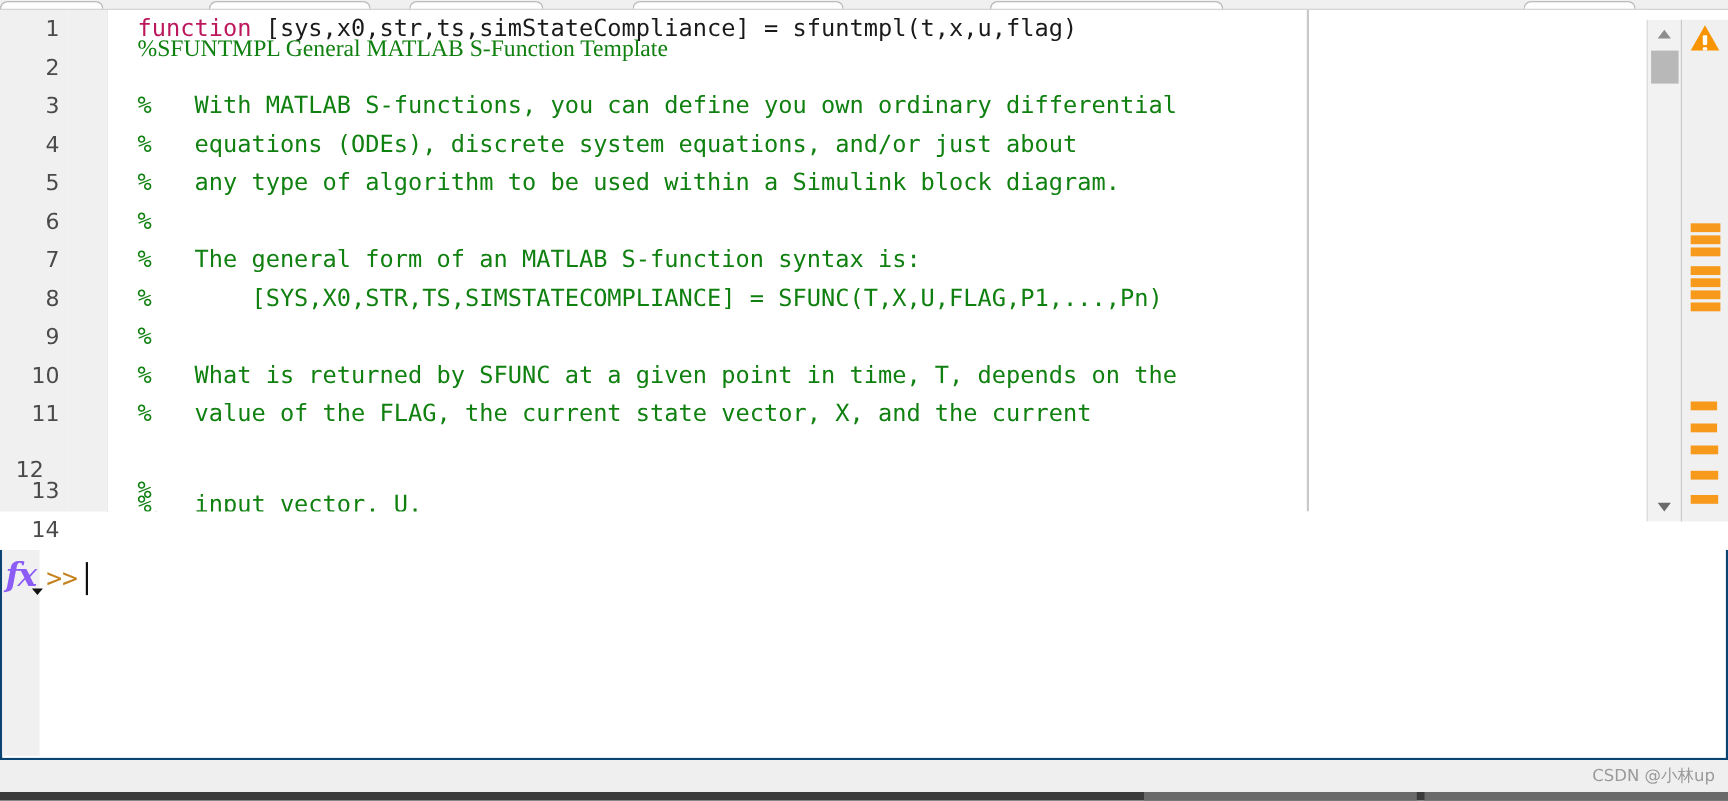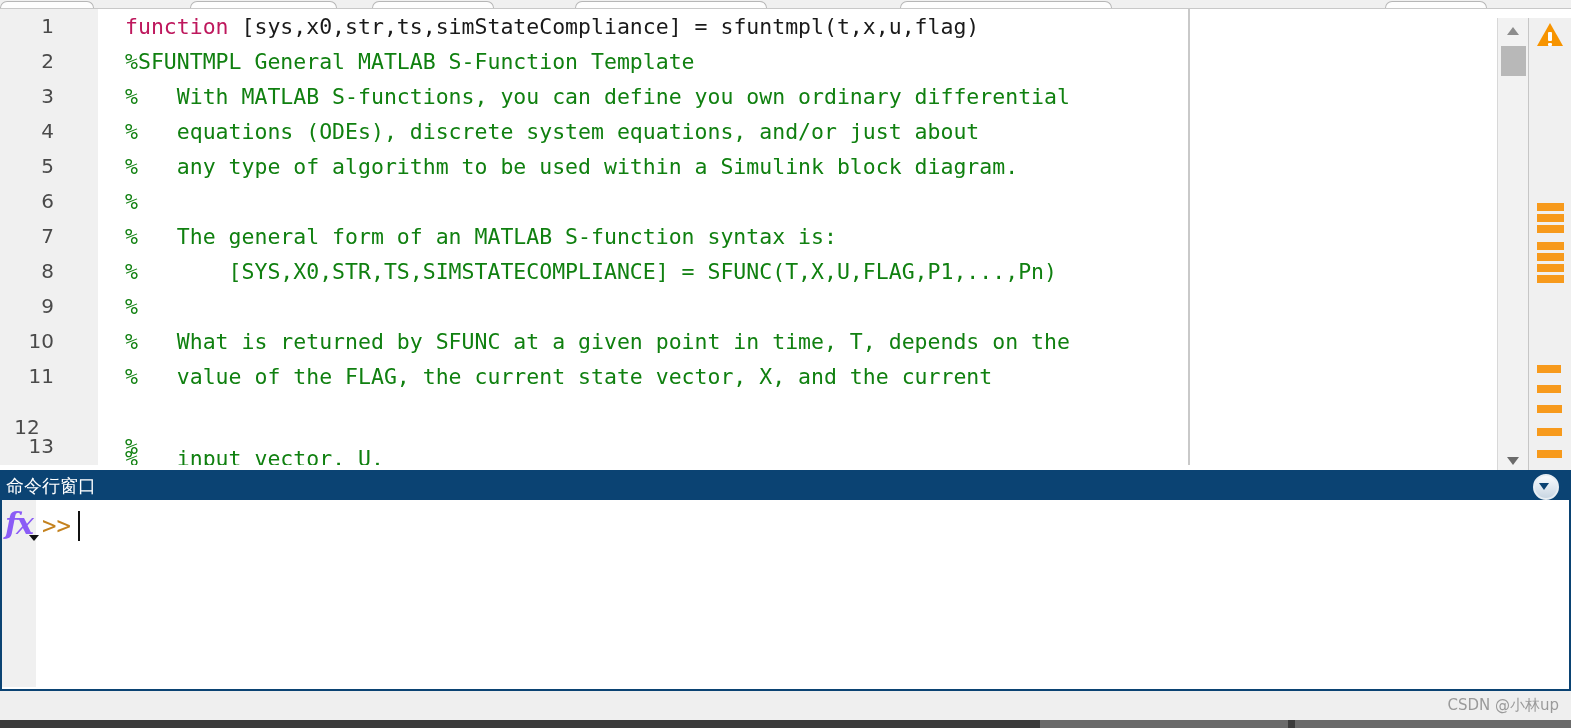--- a/index.html
+++ b/index.html
@@ -174,21 +174,21 @@
       </div>
     <div class="foldcol">
       <div class="foldline"></div>
       <div class="foldbox" style="top:6px;"></div>
       <div class="foldbox" style="top:41px;"></div>
     </div>
 
     <div class="codearea" id="codearea">
       <div class="limitline"></div>
     <div class="cline" style="top: 0px;"><span class="kw">function </span><span class="pl">[sys,x0,str,ts,simStateCompliance] = sfuntmpl(t,x,u,flag)</span></div>
-        <div class="cline" style="top: 35px;"><span class="cm">%SFUNTMPL General MATLAB S-Function Template</span></div>
+        <div class="cline" style="top: 18px; font-family: Liberation Serif, serif;"><span class="cm">%SFUNTMPL General MATLAB S-Function Template</span></div>
         <div class="cline" style="top: 70px;"><span class="cm">%   With MATLAB S-functions, you can define you own ordinary differential</span></div>
         <div class="cline" style="top: 105px;"><span class="cm">%   equations (ODEs), discrete system equations, and/or just about</span></div>
         <div class="cline" style="top: 140px;"><span class="cm">%   any type of algorithm to be used within a Simulink block diagram.</span></div>
         <div class="cline" style="top: 175px;"><span class="cm">%</span></div>
         <div class="cline" style="top: 210px; text-align: center;"><span class="cm">%   The general form of an MATLAB S-function syntax is:</span></div>
         <div class="cline" style="top: 245px;"><span class="cm">%       [SYS,X0,STR,TS,SIMSTATECOMPLIANCE] = SFUNC(T,X,U,FLAG,P1,...,Pn)</span></div>
         <div class="cline" style="top: 280px;"><span class="cm">%</span></div>
         <div class="cline" style="top: 315px;"><span class="cm">%   What is returned by SFUNC at a given point in time, T, depends on the</span></div>
         <div class="cline" style="top: 350px;"><span class="cm">%   value of the FLAG, the current state vector, X, and the current</span></div>
         <div class="cline" style="top: 385px; margin-top: 47px;"><span class="cm">%   input vector, U.</span></div>
@@ -219,24 +219,20 @@
         <div class="mk" style="top: 257px; width: 27px; background: rgb(247, 154, 28);"></div>
         <div class="mk" style="top: 347px; width: 24px; background: rgb(247, 154, 28);"></div>
         <div class="mk" style="top: 367px; width: 24px; background: rgb(247, 154, 28);"></div>
         <div class="mk" style="top: 387px; width: 25px; background: rgb(247, 154, 28);"></div>
         <div class="mk" style="top: 410px; width: 25px; background: rgb(247, 154, 28);"></div>
         <div class="mk" style="top: 432px; width: 25px; background: rgb(247, 154, 28);"></div>
       </div>
   </div>
 
   <div class="cmdwin">
-    <div class="cmd-title">
-      <div class="cmd-title-text">命令行窗口</div>
-      <div class="cmd-chev"></div>
-    </div>
     <div class="cmd-body">
       <div class="cmd-leftcol"></div>
       <div class="fx">fx</div>
       <div class="fx-caret"></div>
       <div class="prompt">&gt;&gt;</div>
       <div class="caret"></div>
     </div>
   </div>
 
   <div class="statusbar">

